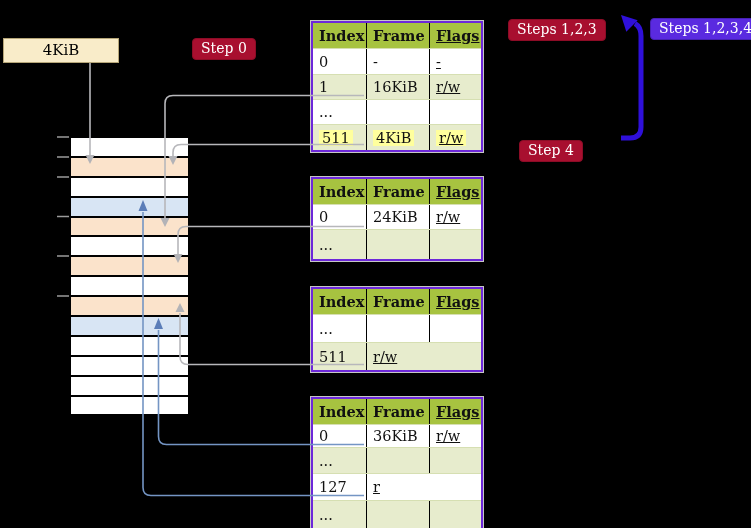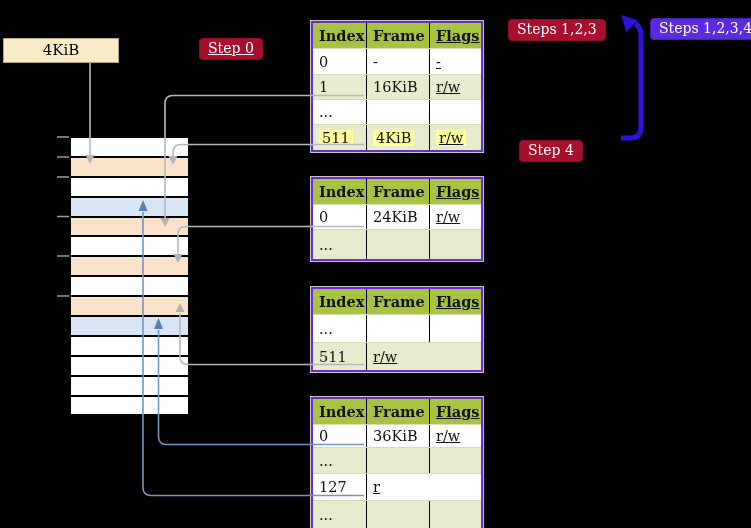--- a/index.html
+++ b/index.html
@@ -41,21 +41,21 @@
     position:absolute;left:3px;top:38px;width:114px;height:23px;
     background:#f9ecc9;border:1px solid #b6a678;z-index:6;
     text-align:center;line-height:23px;font-size:15px;color:#000;
   }
   .badge{
     position:absolute;z-index:6;color:#fff;font-size:14px;
     padding:1px 8px 3px;border-radius:4px;white-space:nowrap;
   }
   .badge-red{background:#a80f2f;border:1px solid #8c0c26;}
   .badge-blue{background:#5a2ae0;border:1px solid #4620b4;}
-  #badge-step0{left:199px;top:38px;text-decoration:underline;}
+  #badge-step0{left:192px;top:38px;}
   #badge-steps123{left:508px;top:19px;}
   #badge-steps1234{left:650px;top:18px;}
   #badge-step4{left:519px;top:140px;}
   
   #overlay{position:absolute;left:0;top:0;z-index:5;pointer-events:none;}
 </style>
 </head>
 <body>
 
 <div id="size-label">4KiB</div>

